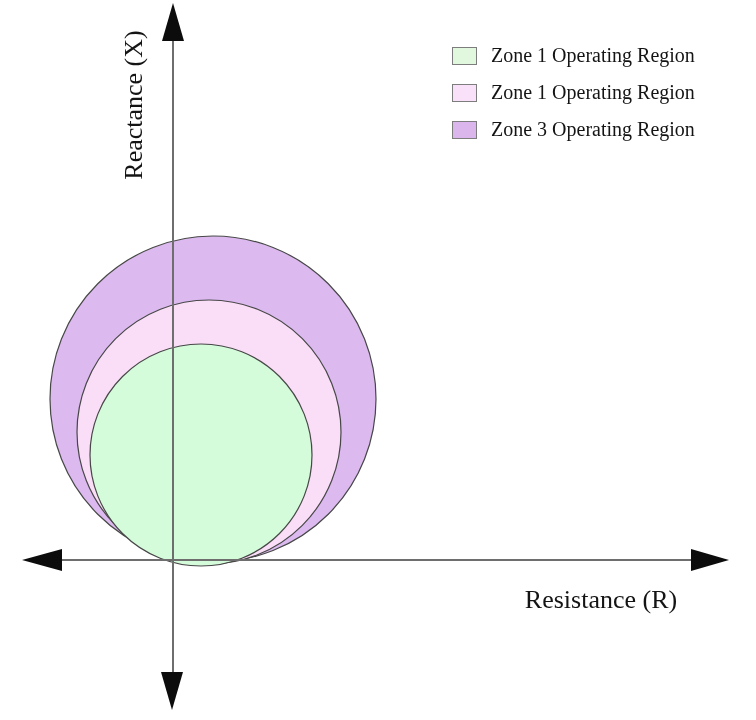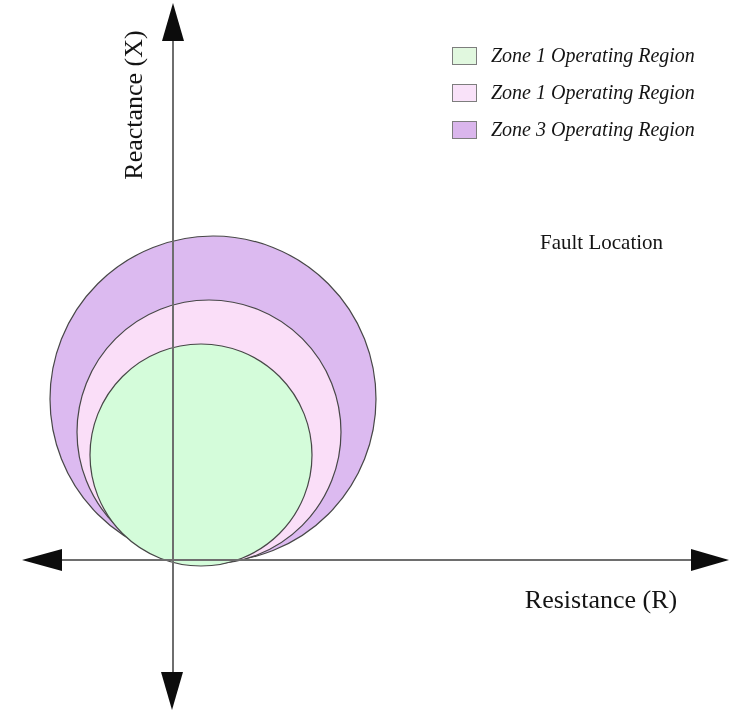--- a/index.html
+++ b/index.html
@@ -35,21 +35,20 @@
     width: 25px;
     height: 18px;
     box-sizing: border-box;
     border: 1px solid #7d7d7d;
     margin-right: 14px;
     flex: 0 0 auto;
   }
   .legend-label {
     font-size: 20px;
     white-space: nowrap;
-    font-style: italic;
   }
   .annotation {
     position: absolute;
     left: 540px;
     top: 229px;
     font-size: 21px;
     line-height: 26px;
     white-space: nowrap;
   }
 </style>
@@ -87,16 +86,15 @@
       <span class="legend-swatch" style="background-color: rgb(249, 226, 249);"></span>
       <span class="legend-label">Zone 1 Operating Region</span>
     </div>
     <div class="legend-row">
       <span class="legend-swatch" style="background-color: rgb(218, 182, 236);"></span>
       <span class="legend-label">Zone 3 Operating Region</span>
     </div>
   </div>
 
   <div class="annotation">
-    <div>Fault Location</div>
   </div>
 
 </div>
 
 </body></html>

